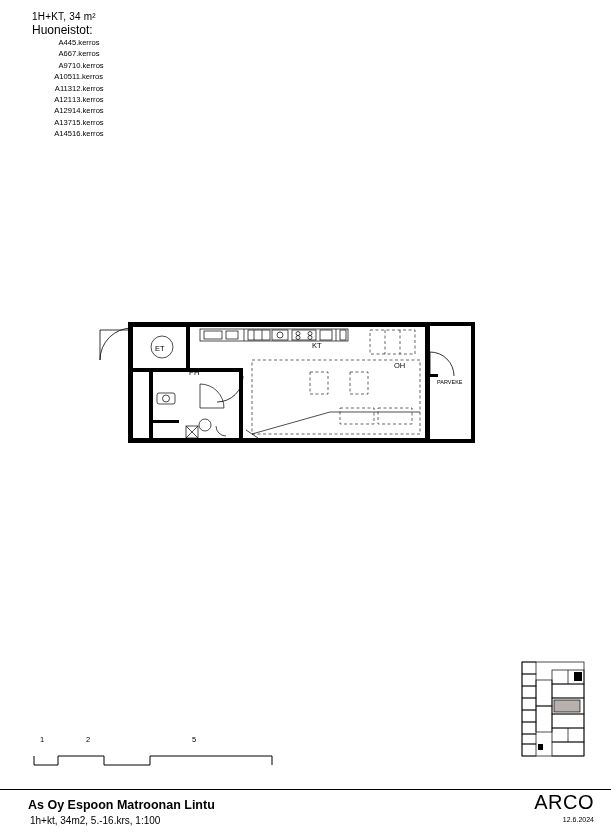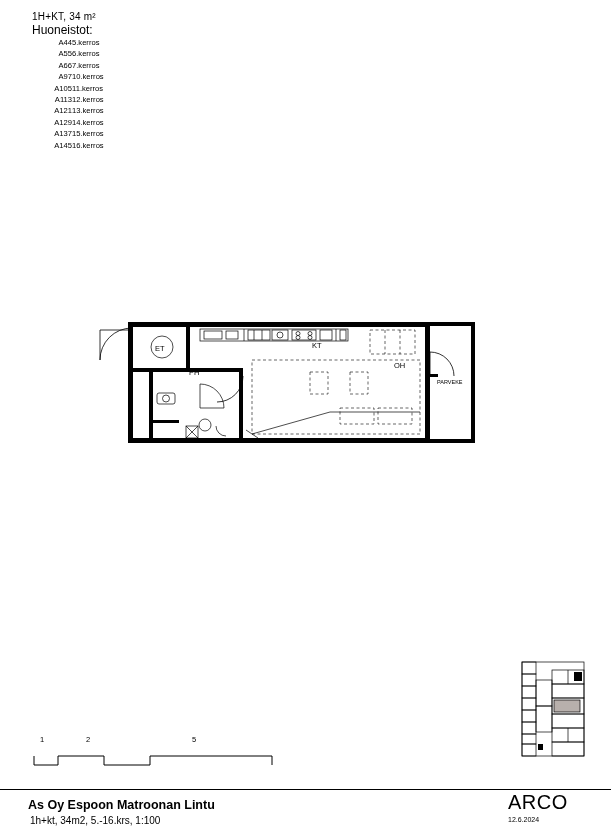--- a/index.html
+++ b/index.html
@@ -105,21 +105,21 @@
   #project-sub {
     font-size: 10px;
     line-height: 11px;
     margin: 2px 0 0 2px;
   }
   #logo-block {
     position: absolute;
     right: 17px;
     top: 791px;
     width: 86px;
-    text-align: left;
+    text-align: right;
   }
   #logo-text {
     font-size: 20px;
     letter-spacing: 0.5px;
     line-height: 23px;
     font-family: "Liberation Sans", sans-serif;
     font-weight: normal;
   }
   #logo-date {
     font-size: 7px;
@@ -133,23 +133,20 @@
 </style>
 </head>
 <body>
 
 <div id="header-block">
   <div id="plan-title">1H+KT, 34 m²</div>
   <div id="units-label">Huoneistot:</div>
   <div id="units-list">
     <div class="unit-row">
       <span class="unit-code">A44</span><span class="unit-floor">5.kerros</span>
-    </div>
-    <div class="unit-row">
-      <span class="unit-code">A55</span><span class="unit-floor">6.kerros</span>
     </div>
     <div class="unit-row">
       <span class="unit-code">A66</span><span class="unit-floor">7.kerros</span>
     </div>
     <div class="unit-row">
       <span class="unit-code">A97</span><span class="unit-floor">10.kerros</span>
     </div>
     <div class="unit-row">
       <span class="unit-code">A105</span><span class="unit-floor">11.kerros</span>
     </div>

